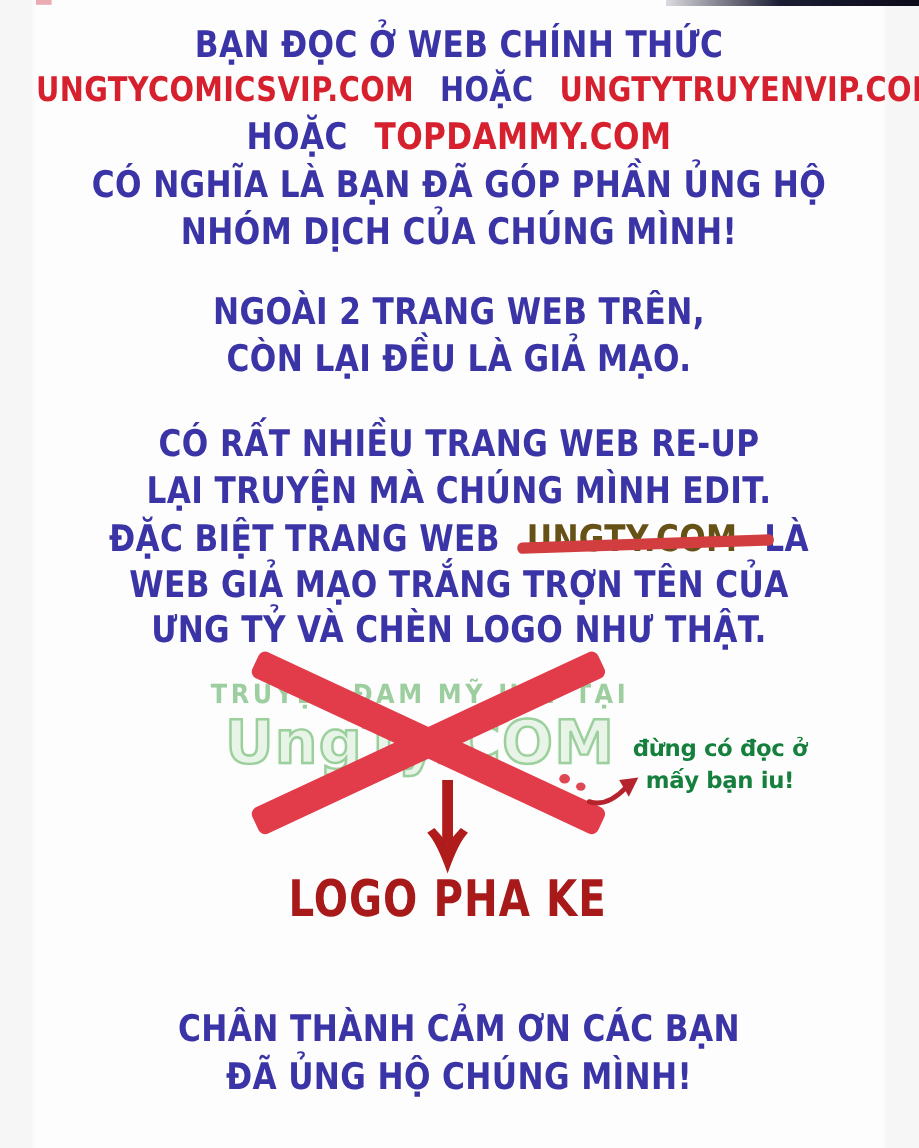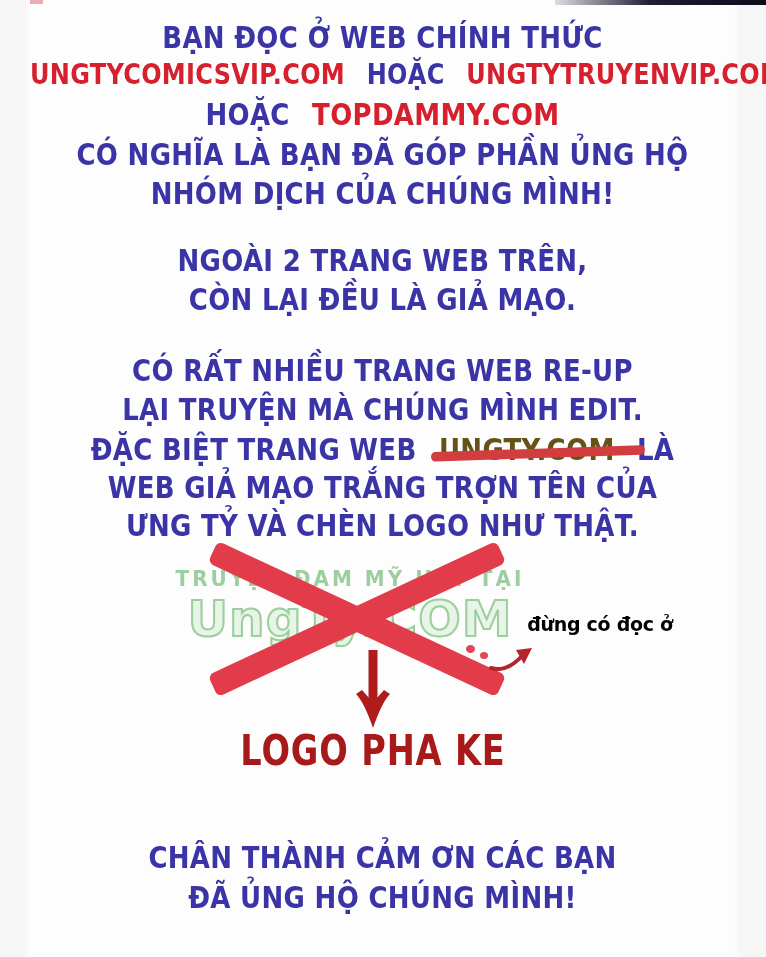--- a/index.html
+++ b/index.html
@@ -52,21 +52,21 @@
     background:#e23b49;border-radius:6px;
   }
   .xbar1{transform:rotate(25deg);}
   .xbar2{transform:rotate(-25deg);}
   .xdot{position:absolute;background:#dd4853;border-radius:50%;}
   .xdot1{left:466px;top:645px;width:9px;height:8px;}
   .xdot2{left:480px;top:652px;width:8px;height:7px;}
 
   .side-note{
     position:absolute;left:505px;top:611px;width:190px;text-align:center;
-    font-weight:bold;font-size:19px;line-height:27px;color:#000000;
+    font-weight:bold;font-size:19px;line-height:27px;color:#15803d;
     letter-spacing:-.3px;white-space:nowrap;
   }
   .arrow-svg{position:absolute;}
   .down-arrow{left:352px;top:648px;}
   .curved-arrow{left:488px;top:642px;}
 
   .logo-label{
     position:absolute;left:30px;width:686px;top:727px;text-align:center;
     font-weight:bold;font-size:40px;color:#a81a1a;letter-spacing:1px;
     transform:scale(.84,1.05);
@@ -121,20 +121,21 @@
   <i class="xdot xdot1"></i>
   <i class="xdot xdot2"></i>
 
   <svg class="arrow-svg curved-arrow" width="50" height="32" viewBox="0 0 50 32">
     <path d="M3 26 Q 18 31 34 14" fill="none" stroke="#b5242c" stroke-width="4" stroke-linecap="round"></path>
     <path d="M28 8 L44 6 L36 22 Z" fill="#b5242c"></path>
   </svg>
 
   <div class="side-note">
     <div>đừng có đọc ở</div>
+    <div>mấy bạn iu!</div>
   </div>
 
   <svg class="arrow-svg down-arrow" width="42" height="84" viewBox="0 0 42 84">
     <line x1="21" y1="2" x2="21" y2="56" stroke="#b01c1c" stroke-width="9"></line>
     <path d="M4 46 Q 12 54 21 80 Q 30 54 38 46 L32 42 Q 26 48 21 56 Q 16 48 10 42 Z" fill="#b01c1c"></path>
   </svg>
 
   <div class="logo-label">LOGO PHA KE</div>
 
   <div class="line blue sz26" style="top:844px">CHÂN THÀNH CẢM ƠN CÁC BẠN</div>

